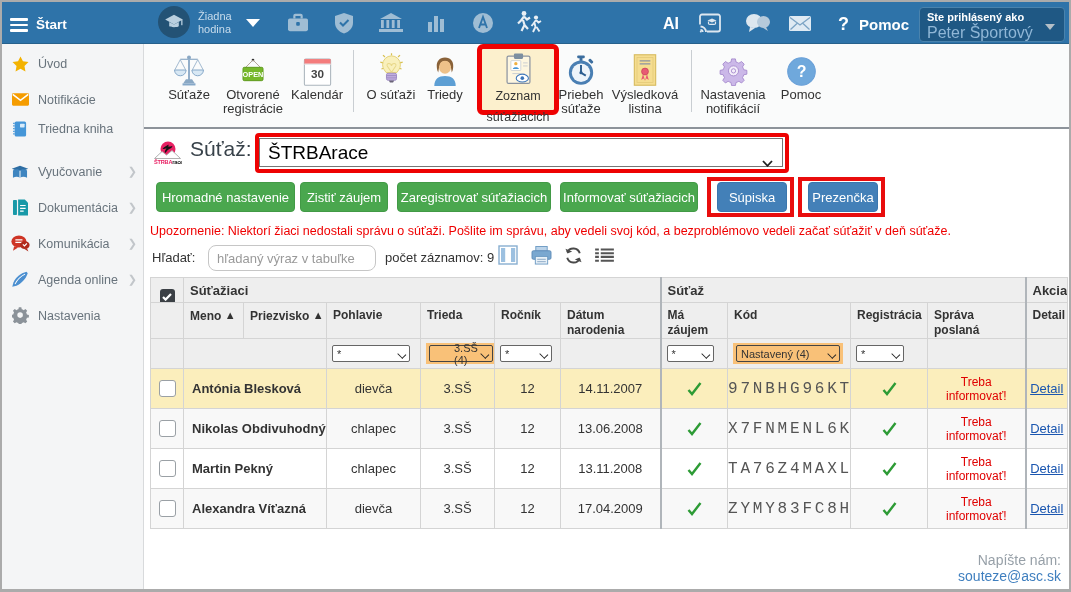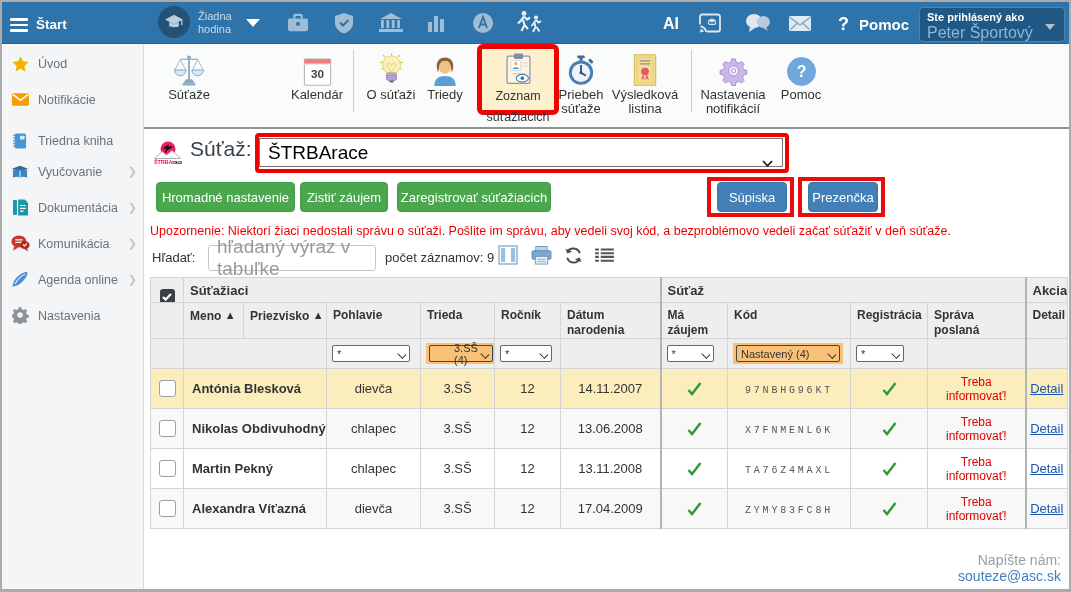--- a/index.html
+++ b/index.html
@@ -46,38 +46,38 @@
 .sel-caret{position:absolute;right:9px;top:11px;}
 
 .btn{position:absolute;top:142px;height:30px;border-radius:4px;color:#fff;font-size:13px;white-space:nowrap;display:flex;align-items:center;justify-content:center;box-sizing:border-box;}
 .btn-g{background:#4aa74e;border:1px solid #429a46;}
 .btn-b{background:#4380b8;border:1px solid #3a76ae;}
 .red-wrap{position:absolute;top:137px;height:40px;border:4px solid #e90d0d;box-sizing:border-box;}
 
 .warning{position:absolute;left:6px;top:184px;font-size:12.5px;color:#ef0000;}
 
 .search-label{position:absolute;left:8px;top:210px;font-size:13px;color:#333;}
-.search-input{position:absolute;left:64px;top:205px;width:158px;height:24px;border:1px solid #c6c6c6;border-radius:3px;font-size:19px;color:#9a9a9a;display:flex;align-items:center;padding-left:8px;}
+.search-input{position:absolute;left:64px;top:205px;width:158px;height:24px;border:1px solid #c6c6c6;border-radius:8px;font-size:13px;color:#9a9a9a;display:flex;align-items:center;padding-left:8px;}
 .search-count{position:absolute;left:241px;top:210px;font-size:13px;color:#333;}
 .sicons{position:absolute;left:354px;top:205px;display:flex;gap:13px;align-items:center;}
 
 table.grid{position:absolute;left:6px;top:237px;width:918px;border-collapse:collapse;table-layout:fixed;font-size:13px;color:#333;}
 table.grid td,table.grid th{border:1px solid #d4d4d4;padding:0;overflow:hidden;}
 tr.grouprow td{background:#eeeeee;height:24px;font-weight:bold;padding-left:6px;}
 tr.headrow td{background:#eeeeee;height:29px;font-weight:bold;vertical-align:top;padding:5px 0 0 6px;line-height:15px;white-space:nowrap;font-size:12px;}
 tr.filterrow td{background:#eeeeee;height:29px;text-align:left;padding-left:5px;vertical-align:middle;}
 tr.datarow td{height:39px;text-align:center;vertical-align:middle;}
 tr.datarow td.name{text-align:left;font-weight:bold;padding-left:8px;}
 .selnat{height:17px;font-size:11px;border:1px solid #666;border-radius:2px;background:#fff;display:inline-flex;align-items:center;position:relative;box-sizing:border-box;padding:0 4px;vertical-align:middle;}
 .fcaret{position:absolute;right:3px;top:5px;width:8px;height:6px;background:none;}
 .fcaret::before{content:"";position:absolute;left:0;top:0;width:5.5px;height:5.5px;border-right:1.8px solid #222;border-bottom:1.8px solid #222;transform:rotate(45deg) scale(1,0.8);transform-origin:60% 60%;}
 .orange-wrap{display:inline-block;background:#f9c178;padding:2px 3px;vertical-align:middle;}
 .sel-or{background:#f9c178;border-color:#444;}
 .chk{width:15px;height:15px;border:1px solid #9aa0a5;border-radius:3px;background:#fff;margin:auto;}
-.code{font-family:"Liberation Mono",monospace;font-size:10px;color:#555;letter-spacing:2.8px;margin-top:20px;}
+.code{font-family:"Liberation Mono",monospace;font-size:16px;color:#555;letter-spacing:2.8px;margin-top:20px;}
 .treba{color:#e00000;font-size:12px;line-height:14px;}
 a.detail{color:#1a56b0;text-decoration:underline;font-size:13px;}
 td.gsep{border-left:2px solid #b0b5ba !important;}
 tr.sizer td{border:none;padding:0;height:0;}
 .footer{position:absolute;right:8px;top:512px;text-align:right;font-size:14px;}
 .footer .f1{color:#97a0a8;}
 .footer .f2{color:#3f7fbf;}
 </style>
 </head>
 <body>
@@ -186,21 +186,21 @@
     </div>
     <div class="side-item" style="top:38px;">
       <div class="ic">
           <svg width="17" height="13" viewBox="0 0 22 16">
             <rect width="22" height="16" rx="1.5" fill="#f59c00"></rect>
             <path d="M1 1.5 l10 7.5 l10 -7.5" fill="none" stroke="#fff" stroke-width="2"></path>
           </svg>
         </div>
       <div class="lb">Notifikácie</div>
     </div>
-    <div class="side-item" style="top:79px;padding-left:16px;">
+    <div class="side-item" style="top:67px;padding-left:16px;">
       <div class="ic">
           <svg width="14" height="16" viewBox="0 0 18 21">
             <rect x="2" y="0.5" width="15" height="20" rx="2" fill="#4596d8"></rect>
             <rect x="9" y="3.5" width="6" height="5" rx="0.8" fill="#d9ecfa"></rect>
             <path d="M2 3 h-2 M2 6.5 h-2 M2 10 h-2 M2 13.5 h-2 M2 17 h-2" stroke="#4596d8" stroke-width="1.6"></path>
           </svg>
         </div>
       <div class="lb">Triedna kniha</div>
     </div>
     <div class="side-item" style="top:110px;">
@@ -269,20 +269,31 @@
               <path d="M3 21 a7.6 7.6 0 0 0 15.2 0 z" fill="#d8e8f4" stroke="#86a8c8" stroke-width="1.3"></path>
               <path d="M10.5 7.5 L3.3 21 M10.5 7.5 L17.7 21" stroke="#9ab4cc" stroke-width="1.2" fill="none"></path>
               <path d="M25.8 21 a7.6 7.6 0 0 0 15.2 0 z" fill="#d8e8f4" stroke="#86a8c8" stroke-width="1.3"></path>
               <path d="M33.5 7.5 L26.3 21 M33.5 7.5 L40.7 21" stroke="#9ab4cc" stroke-width="1.2" fill="none"></path>
               <circle cx="22" cy="4.5" r="2.6" fill="#8aa8c4"></circle>
               <path d="M18 33 h8 l3.5 5.5 h-15 z" fill="#8aa8c4"></path>
               <rect x="13.5" y="38.5" width="17" height="2.8" fill="#86a8c8"></rect>
             </svg>
           </div>
         <div class="tlb">Súťaže</div>
+      </div>
+      <div class="tool" style="left:76px;width:66px;">
+        <div class="tic">
+            <svg width="38" height="28" viewBox="0 0 46 42">
+              <circle cx="23" cy="3" r="2" fill="#333"></circle>
+              <path d="M23 3 L10 16 M23 3 L36 16" stroke="#a89888" stroke-width="1.3"></path>
+              <rect x="8" y="14" width="30" height="20" rx="2" fill="#76b82a" stroke="#5f9a1e" stroke-width="1.5"></rect>
+              <text x="23" y="29" font-size="11" font-weight="bold" fill="#fff" text-anchor="middle" font-family="Liberation Sans">OPEN</text>
+            </svg>
+          </div>
+        <div class="tlb">Otvorené<br>registrácie</div>
       </div>
       <div class="tool" style="left:142px;width:62px;">
         <div class="tic">
             <svg width="29" height="29" viewBox="0 0 40 42">
               <rect x="1" y="3" width="38" height="38" rx="2" fill="#fff" stroke="#aab4bc" stroke-width="1.5"></rect>
               <rect x="1" y="3" width="38" height="8" fill="#f47c7c"></rect>
               <rect x="1" y="9.5" width="38" height="2" fill="#e8eaec"></rect>
               <text x="20" y="30" font-size="17" font-weight="bold" fill="#444" text-anchor="middle" font-family="Liberation Sans">30</text>
             </svg>
           </div>
@@ -387,20 +398,21 @@
     <div class="sel-redbox">
       <div class="sutaz-select">ŠTRBArace
         <div class="sel-caret"><svg width="11" height="7" viewBox="0 0 11 7">
               <path d="M1 1 L5.5 5.8 L10 1" stroke="#222" stroke-width="1.8" fill="none"></path>
             </svg></div>
       </div>
     </div>
     <div class="btn btn-g" style="left:12px;width:139px;">Hromadné nastavenie</div>
     <div class="btn btn-g" style="left:156px;width:88px;">Zistiť záujem</div>
     <div class="btn btn-g" style="left:253px;width:154px;">Zaregistrovať súťažiacich</div>
+    <div class="btn btn-g" style="left:416px;width:138px;">Informovať súťažiacich</div>
     <div class="red-wrap" style="left:563px;width:87px;"></div>
     <div class="btn btn-b" style="left:573px;width:70px;">Súpiska</div>
     <div class="red-wrap" style="left:654px;width:87px;"></div>
     <div class="btn btn-b" style="left:664px;width:70px;">Prezenčka</div>
     <div class="warning">Upozornenie: Niektorí žiaci nedostali správu o súťaži. Pošlite im správu, aby vedeli svoj kód, a bezproblémovo vedeli začať súťažiť v deň súťaže.</div>
     <div class="search-label">Hľadať:</div>
     <div class="search-input">hľadaný výraz v tabuľke</div>
     <div class="search-count">počet záznamov: 9</div>
     <div class="sicons">
       <svg width="20" height="20" viewBox="0 0 20 20">

